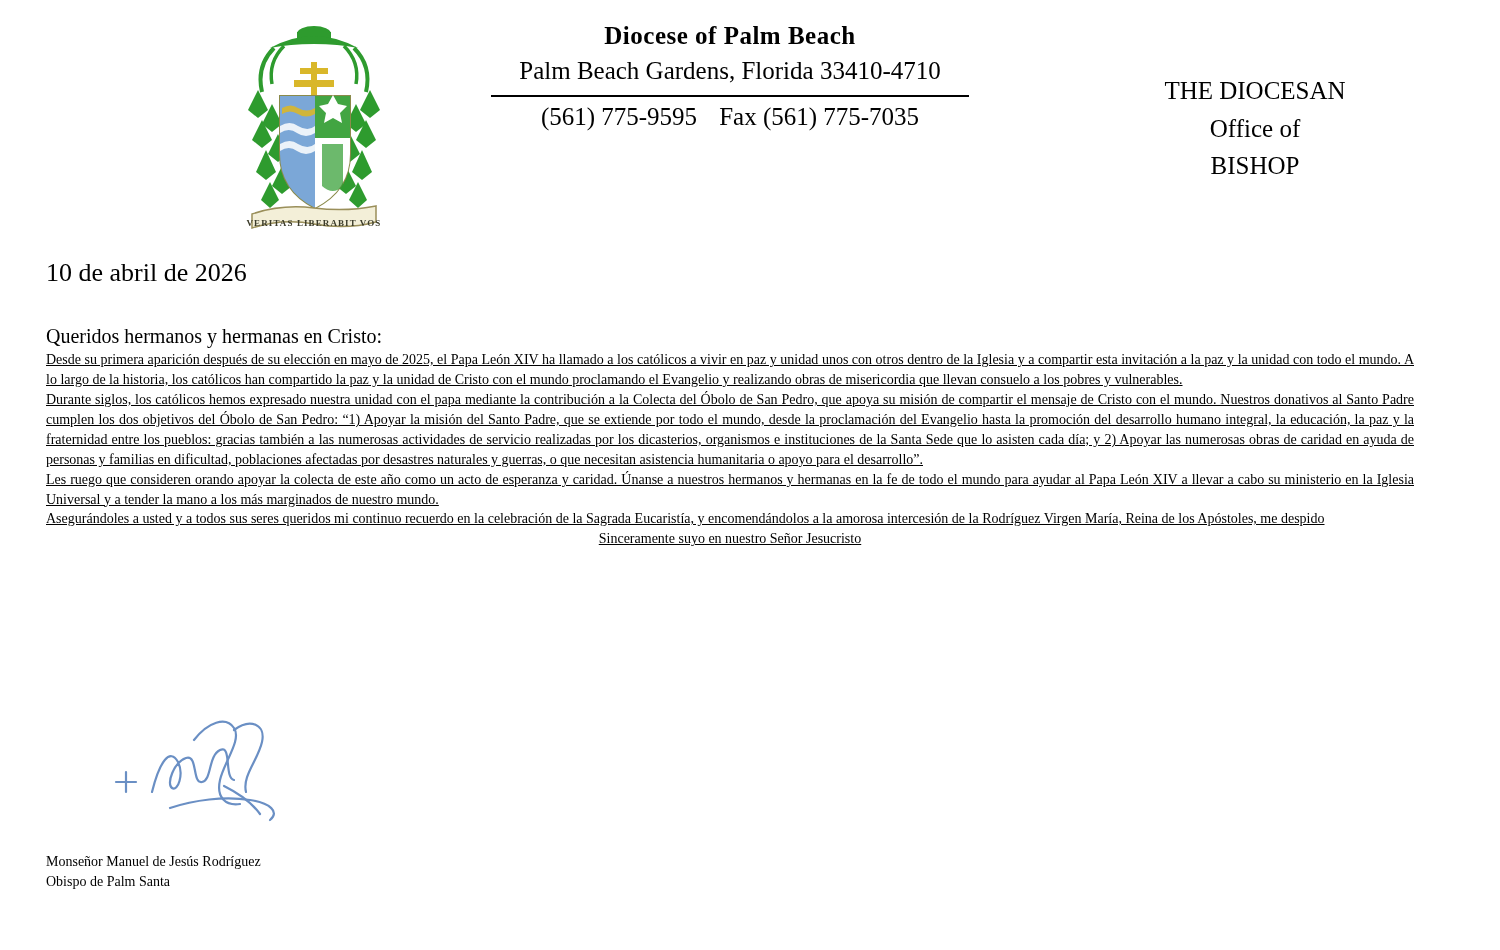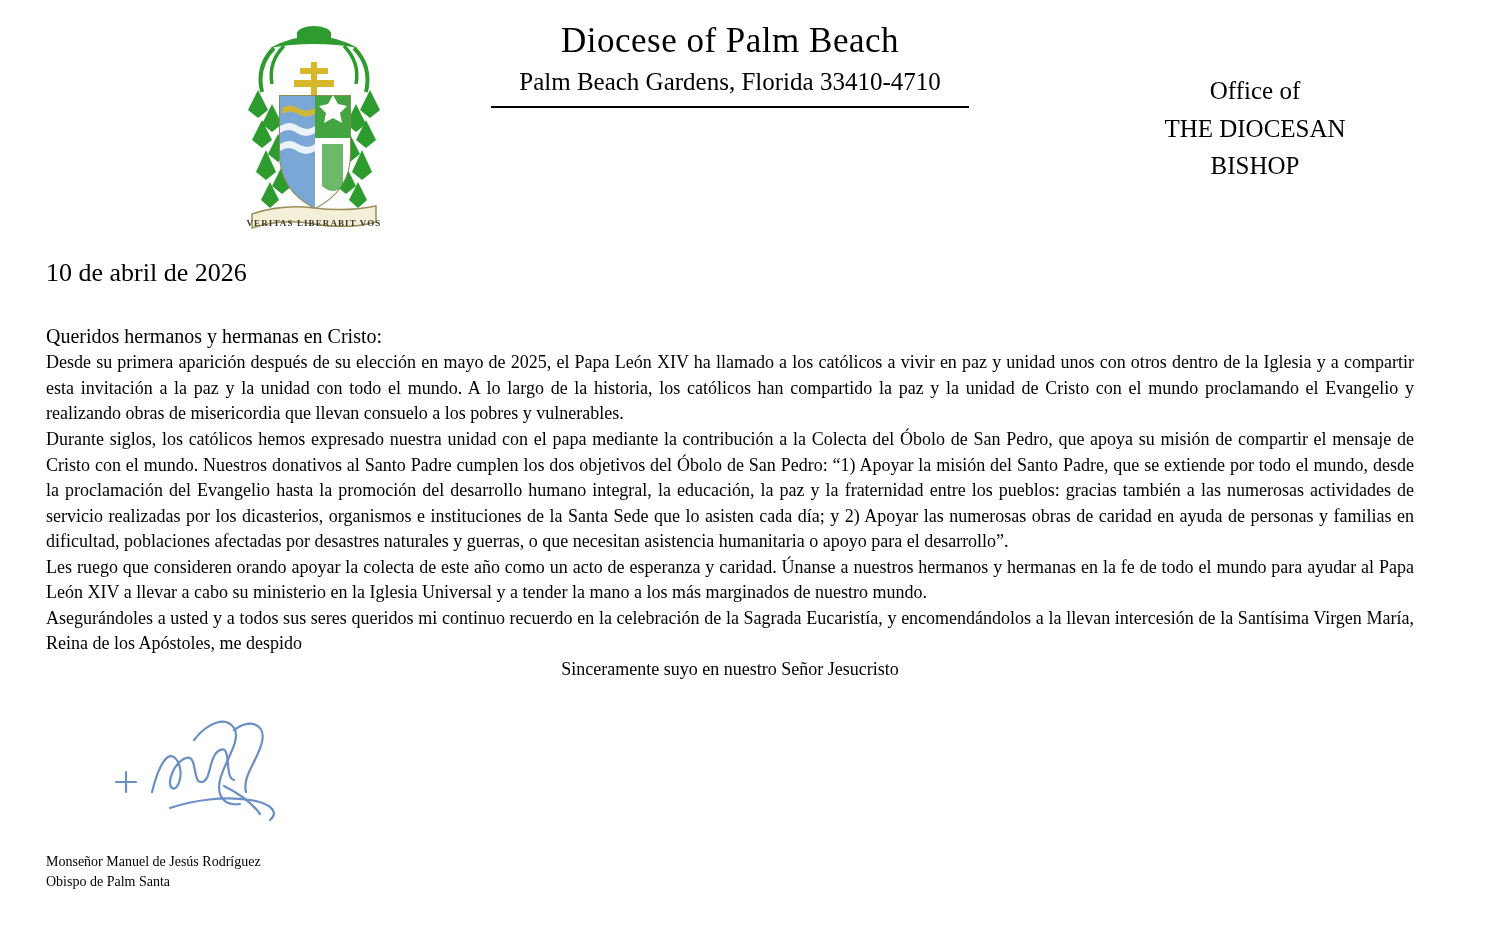--- a/index.html
+++ b/index.html
@@ -35,22 +35,22 @@
     font-weight: bold;
   }
   .center-block {
     position: absolute;
     left: 420px;
     top: 22px;
     width: 620px;
     text-align: center;
   }
   .org-name {
-    font-size: 35px;
-    font-weight: normal;
+    font-size: 25px;
+    font-weight: bold;
     letter-spacing: 0.5px;
     line-height: 1.1;
   }
   .addr-line {
     font-size: 25px;
     line-height: 1.32;
     margin-top: 4px;
   }
   .rule {
     width: 478px;
@@ -85,24 +85,25 @@
   }
   .date-line {
     font-size: 26px;
     margin-bottom: 34px;
   }
   .salutation {
     font-size: 20px;
     line-height: 1.42;
   }
   .para {
-    font-size: 18px;
+    font-size: 14px;
     line-height: 1.42;
     text-align: justify;
     text-justify: inter-word;
+    text-decoration: underline;
   }
   .para-last-left {
     text-align: center;
   }
 
   
   .signature-zone {
     position: absolute;
     left: 46px;
     top: 700px;
@@ -182,36 +183,39 @@
 
         <path d="M30 196 q30 -10 62 -6 q32 4 62 -2 l0 16 q-30 8 -62 2 q-32 -6 -62 4 Z" fill="#f3efd8" stroke="#9a8f5a" stroke-width="1.5"></path>
         <text x="92" y="208" font-family="'Liberation Serif', serif" font-size="9" text-anchor="middle" fill="#3b3b2a" letter-spacing="1.1">VERITAS LIBERABIT VOS</text>
       </svg>
     </div>
 
     <div class="center-block">
       <div class="org-name">Diocese of Palm Beach</div>
       <div class="addr-line">Palm Beach Gardens, Florida 33410-4710</div>
       <div class="rule"></div>
+      <div class="phone-line">
+        <span>(561) 775-9595</span><span class="phone-gap"></span><span>Fax (561) 775-7035</span>
+      </div>
     </div>
 
     <div class="office-block">
+      <div>THE DIOCESAN</div>
       <div>Office of</div>
-      <div>THE DIOCESAN</div>
       <div>BISHOP</div>
     </div>
   </div>
 
   <div class="letter-body">
     <div class="date-line">10 de abril de 2026</div>
     <div class="salutation">Queridos hermanos y hermanas en Cristo:</div>
     <div class="para">Desde su primera aparición después de su elección en mayo de 2025, el Papa León XIV ha llamado a los católicos a vivir en paz y unidad unos con otros dentro de la Iglesia y a compartir esta invitación a la paz y la unidad con todo el mundo. A lo largo de la historia, los católicos han compartido la paz y la unidad de Cristo con el mundo proclamando el Evangelio y realizando obras de misericordia que llevan consuelo a los pobres y vulnerables.</div>
     <div class="para">Durante siglos, los católicos hemos expresado nuestra unidad con el papa mediante la contribución a la Colecta del Óbolo de San Pedro, que apoya su misión de compartir el mensaje de Cristo con el mundo. Nuestros donativos al Santo Padre cumplen los dos objetivos del Óbolo de San Pedro: “1) Apoyar la misión del Santo Padre, que se extiende por todo el mundo, desde la proclamación del Evangelio hasta la promoción del desarrollo humano integral, la educación, la paz y la fraternidad entre los pueblos: gracias también a las numerosas actividades de servicio realizadas por los dicasterios, organismos e instituciones de la Santa Sede que lo asisten cada día; y 2) Apoyar las numerosas obras de caridad en ayuda de personas y familias en dificultad, poblaciones afectadas por desastres naturales y guerras, o que necesitan asistencia humanitaria o apoyo para el desarrollo”.</div>
     <div class="para">Les ruego que consideren orando apoyar la colecta de este año como un acto de esperanza y caridad. Únanse a nuestros hermanos y hermanas en la fe de todo el mundo para ayudar al Papa León XIV a llevar a cabo su ministerio en la Iglesia Universal y a tender la mano a los más marginados de nuestro mundo.</div>
-    <div class="para">Asegurándoles a usted y a todos sus seres queridos mi continuo recuerdo en la celebración de la Sagrada Eucaristía, y encomendándolos a la llevan intercesión de la Santísima Virgen María, Reina de los Apóstoles, me despido</div>
+    <div class="para">Asegurándoles a usted y a todos sus seres queridos mi continuo recuerdo en la celebración de la Sagrada Eucaristía, y encomendándolos a la amorosa intercesión de la Rodríguez Virgen María, Reina de los Apóstoles, me despido</div>
     <div class="para para-last-left">Sinceramente suyo en nuestro Señor Jesucristo</div>
   </div>
 
   <div class="signature-zone">
     <div class="sig-svg">
       <svg width="300" height="150" viewBox="0 0 300 150" xmlns="http://www.w3.org/2000/svg">
         <g stroke="#6a8fc4" fill="none" stroke-width="2.2" stroke-linecap="round">
 
           <path d="M42 82 L62 82"></path>
           <path d="M52 72 L52 92"></path>

